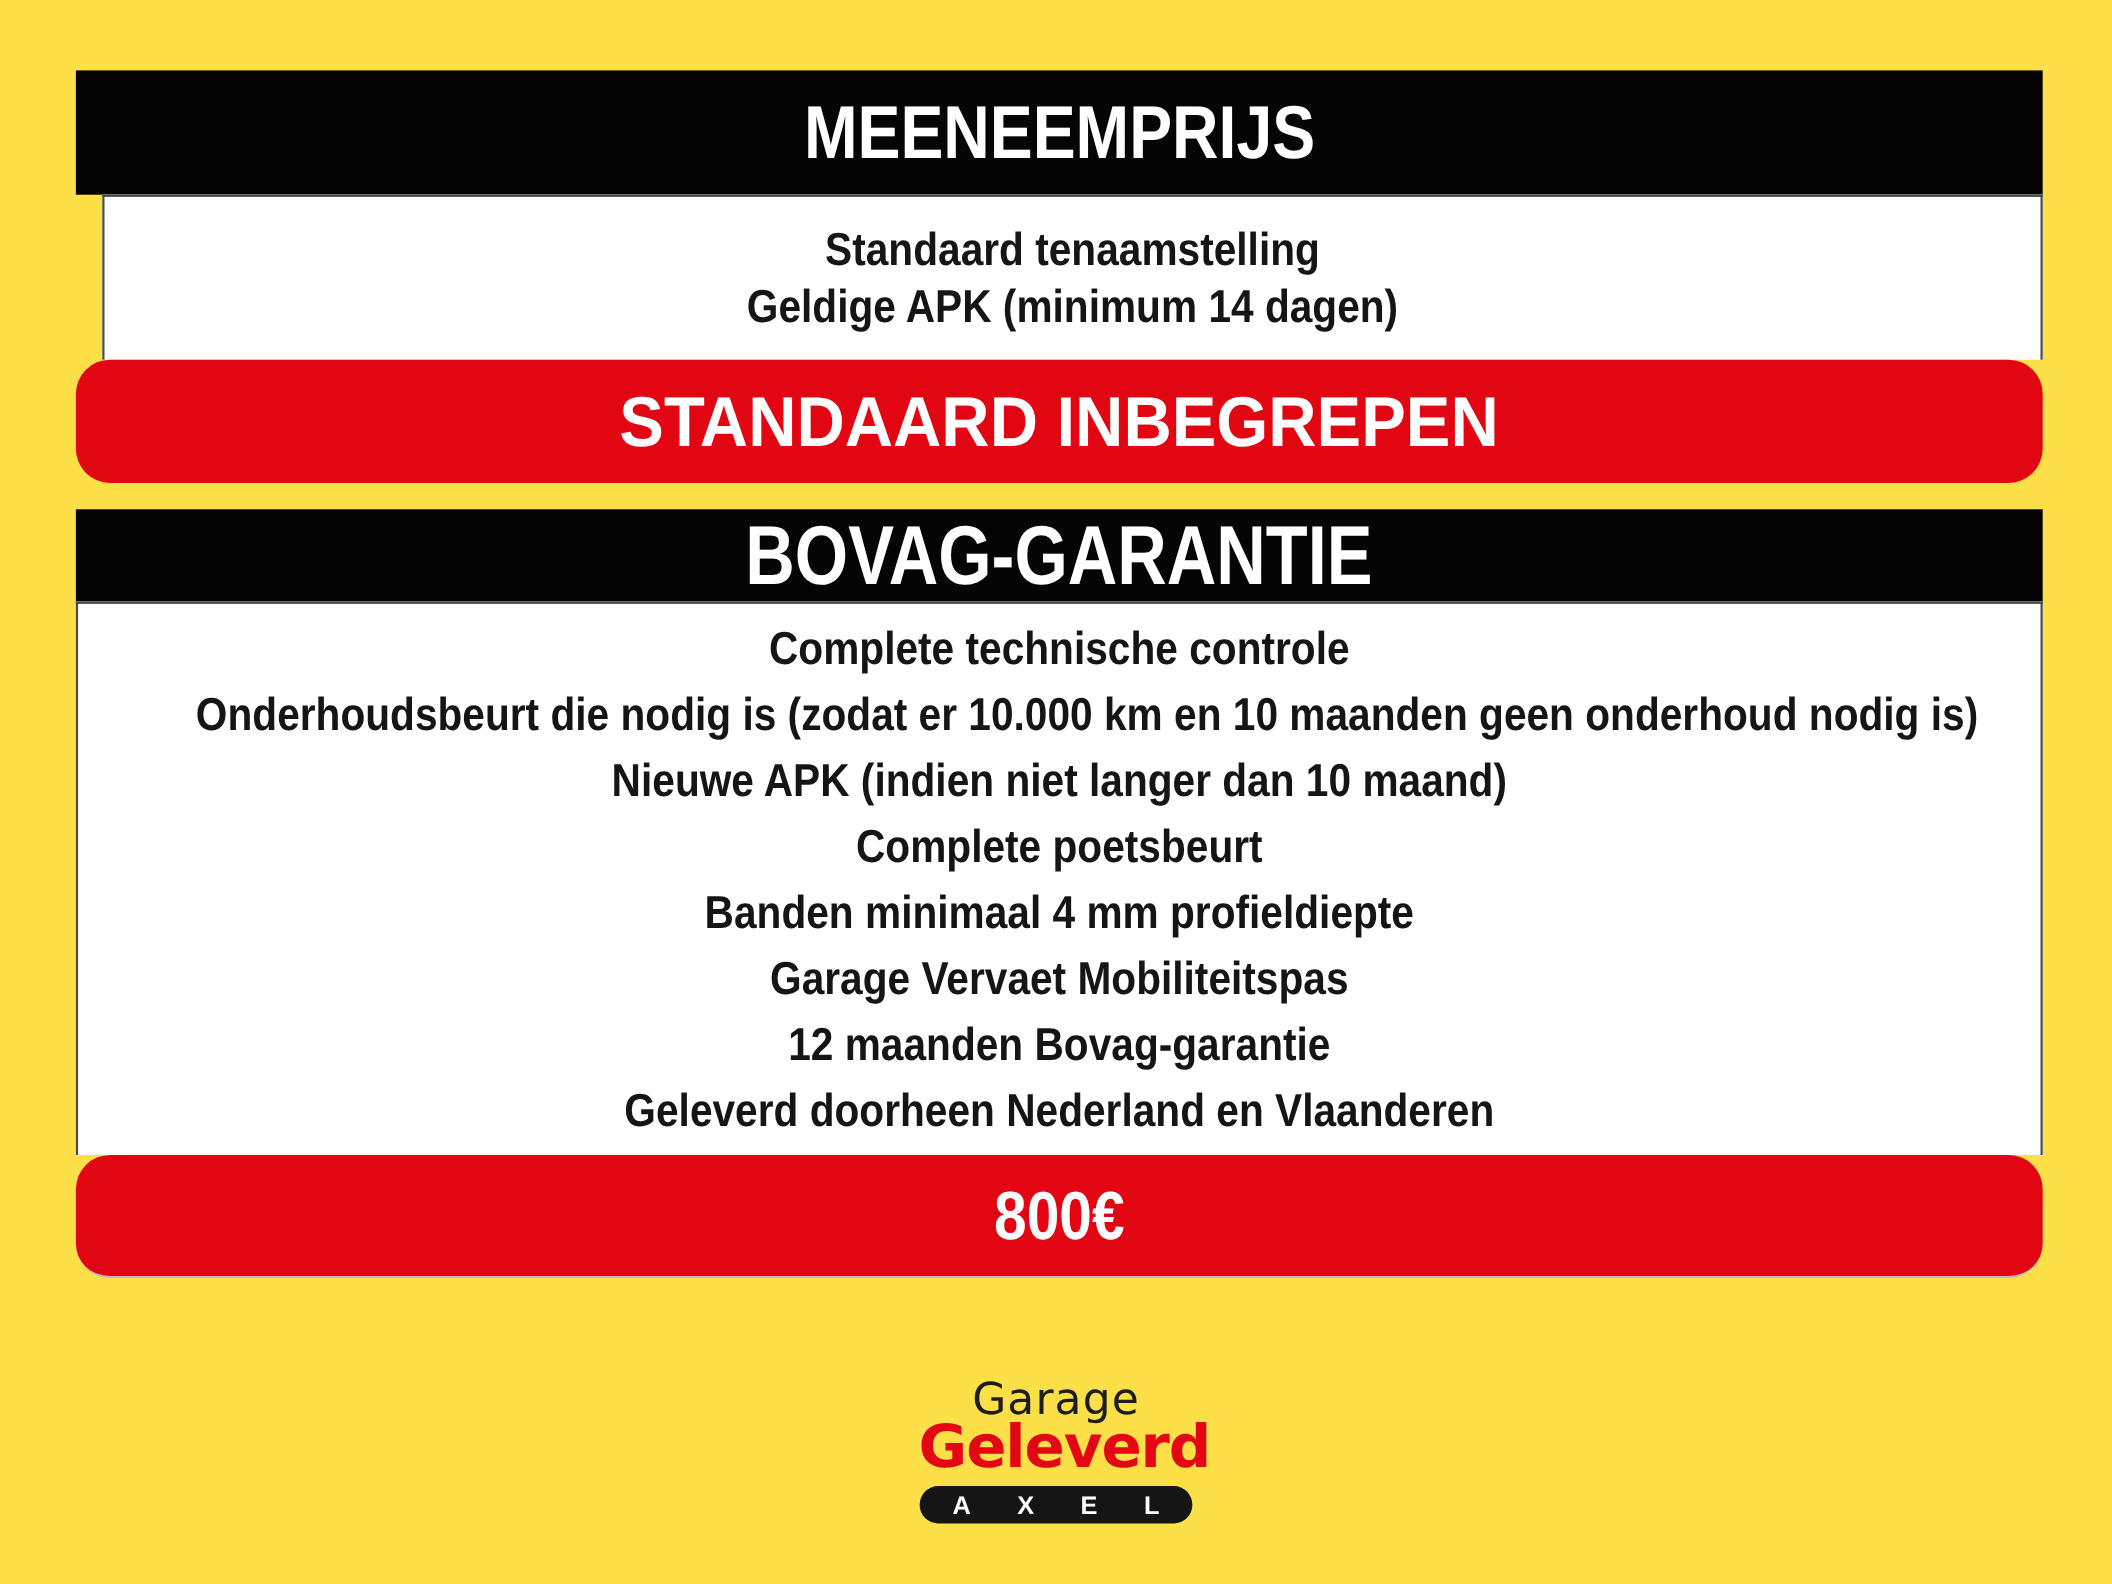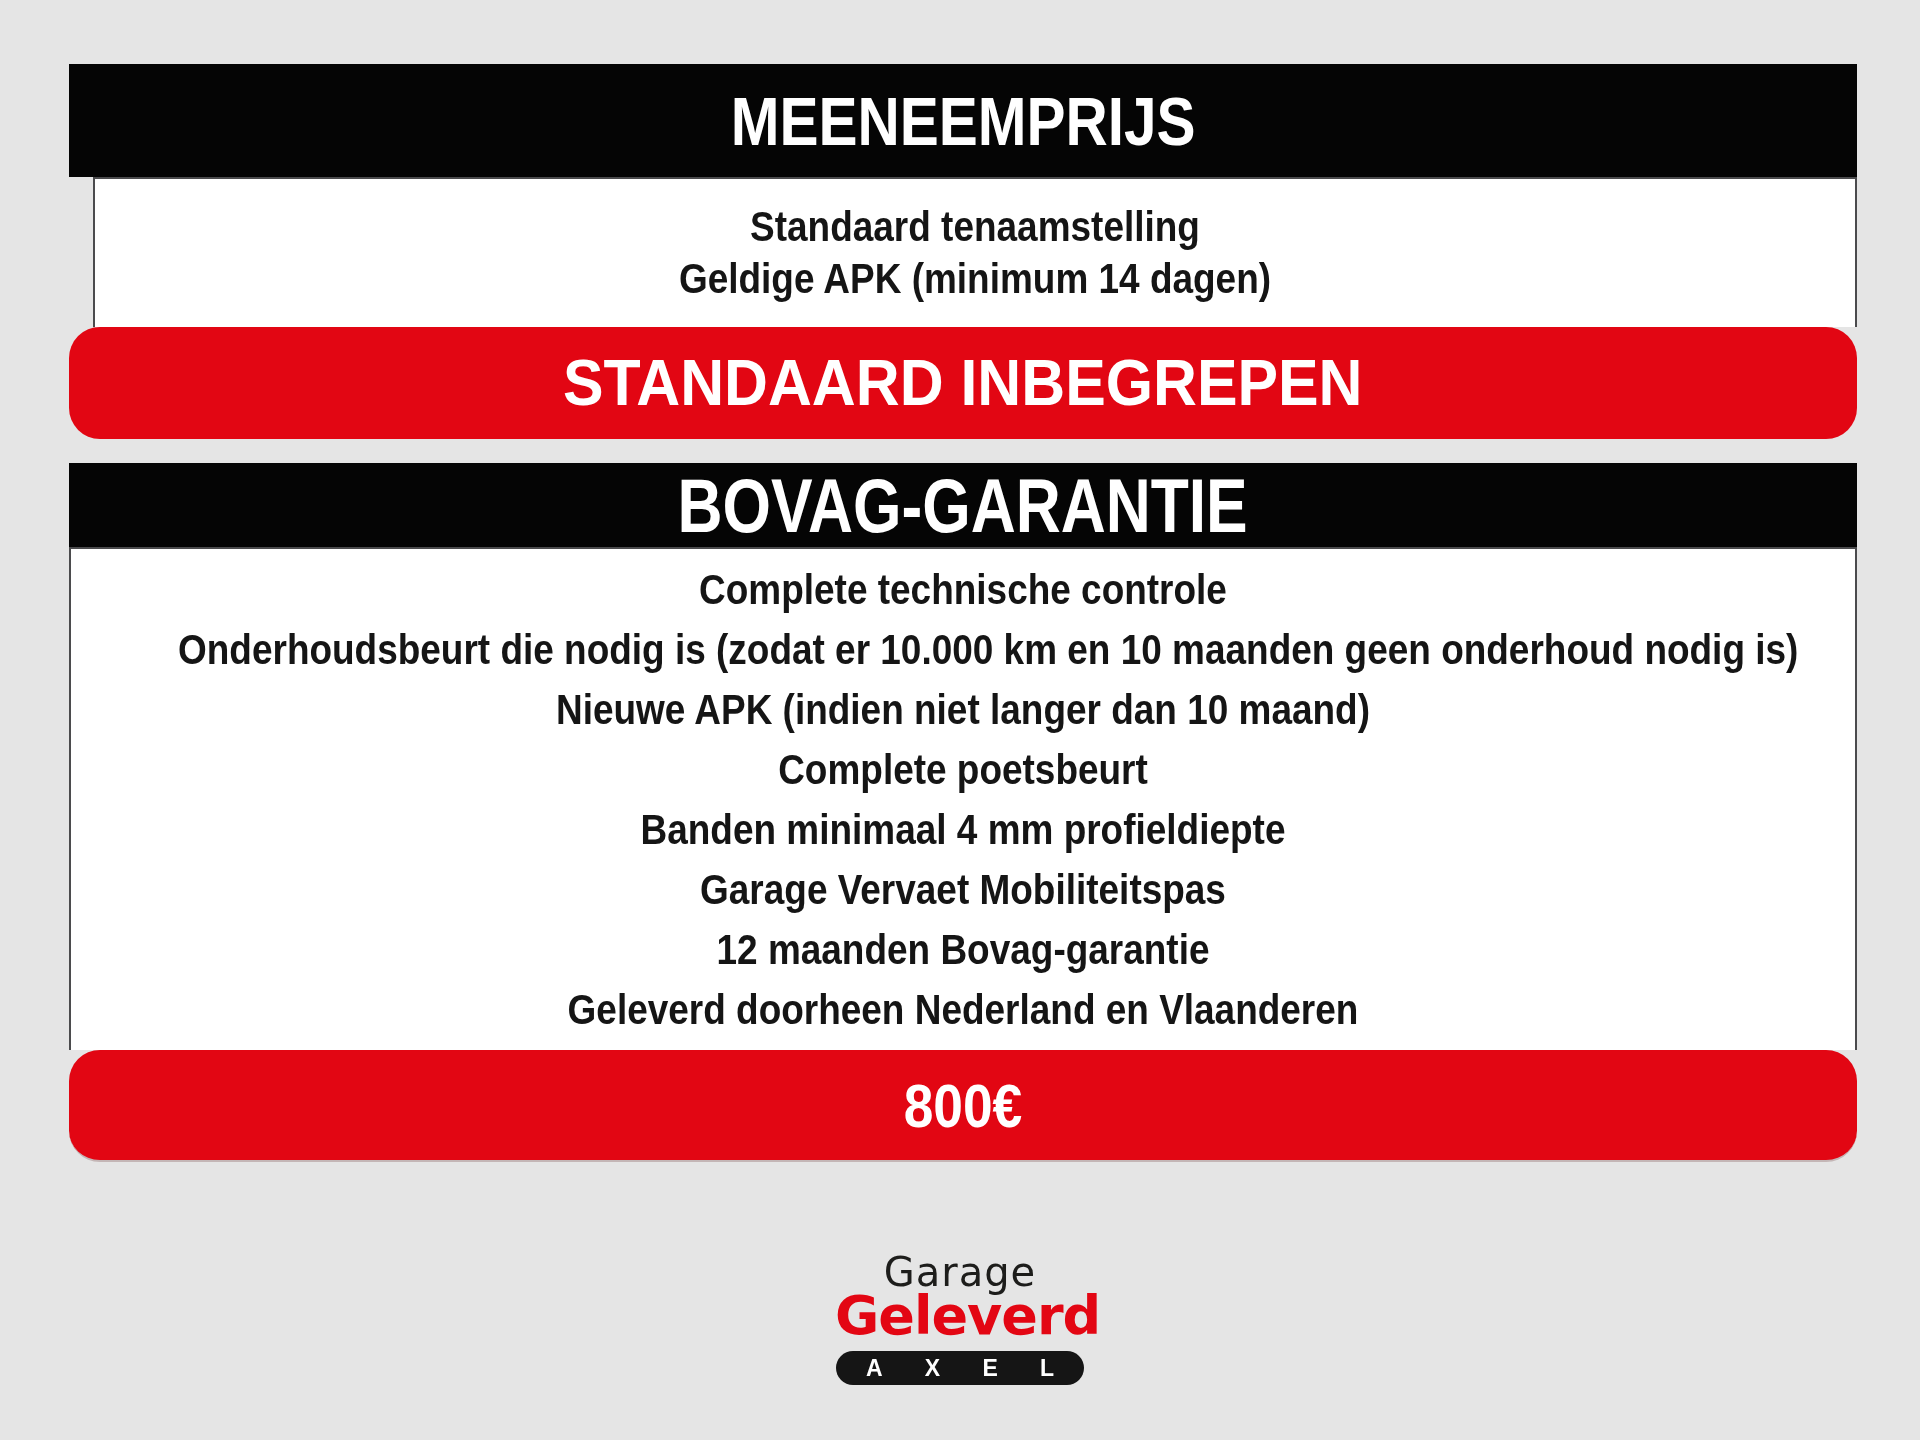--- a/index.html
+++ b/index.html
@@ -1,18 +1,18 @@
 <!DOCTYPE html>
 <html><head>
 <meta charset="utf-8">
 <style>
   * { margin: 0; padding: 0; box-sizing: border-box; }
   html, body { background: #ffffff; }
   body { width: 1920px; height: 1440px; font-family: "Liberation Sans", sans-serif; }
-  .page { position: relative; width: 1920px; height: 1440px; background: #e5e5e5; overflow: hidden; }
+  .page { position: relative; width: 1920px; height: 1440px; background: #fde047; overflow: hidden; }
 
   .card { position: absolute; left: 69px; width: 1788px; }
   .card1 { top: 64px; }
   .card2 { top: 463px; }
 
   .bar { display: flex; align-items: center; justify-content: center; }
   .black-bar { background: #050505; }
   .red-bar { background: #e20613; border-radius: 31px; }
   .bar .bar-text {
     color: #ffffff; font-weight: bold; white-space: nowrap;

